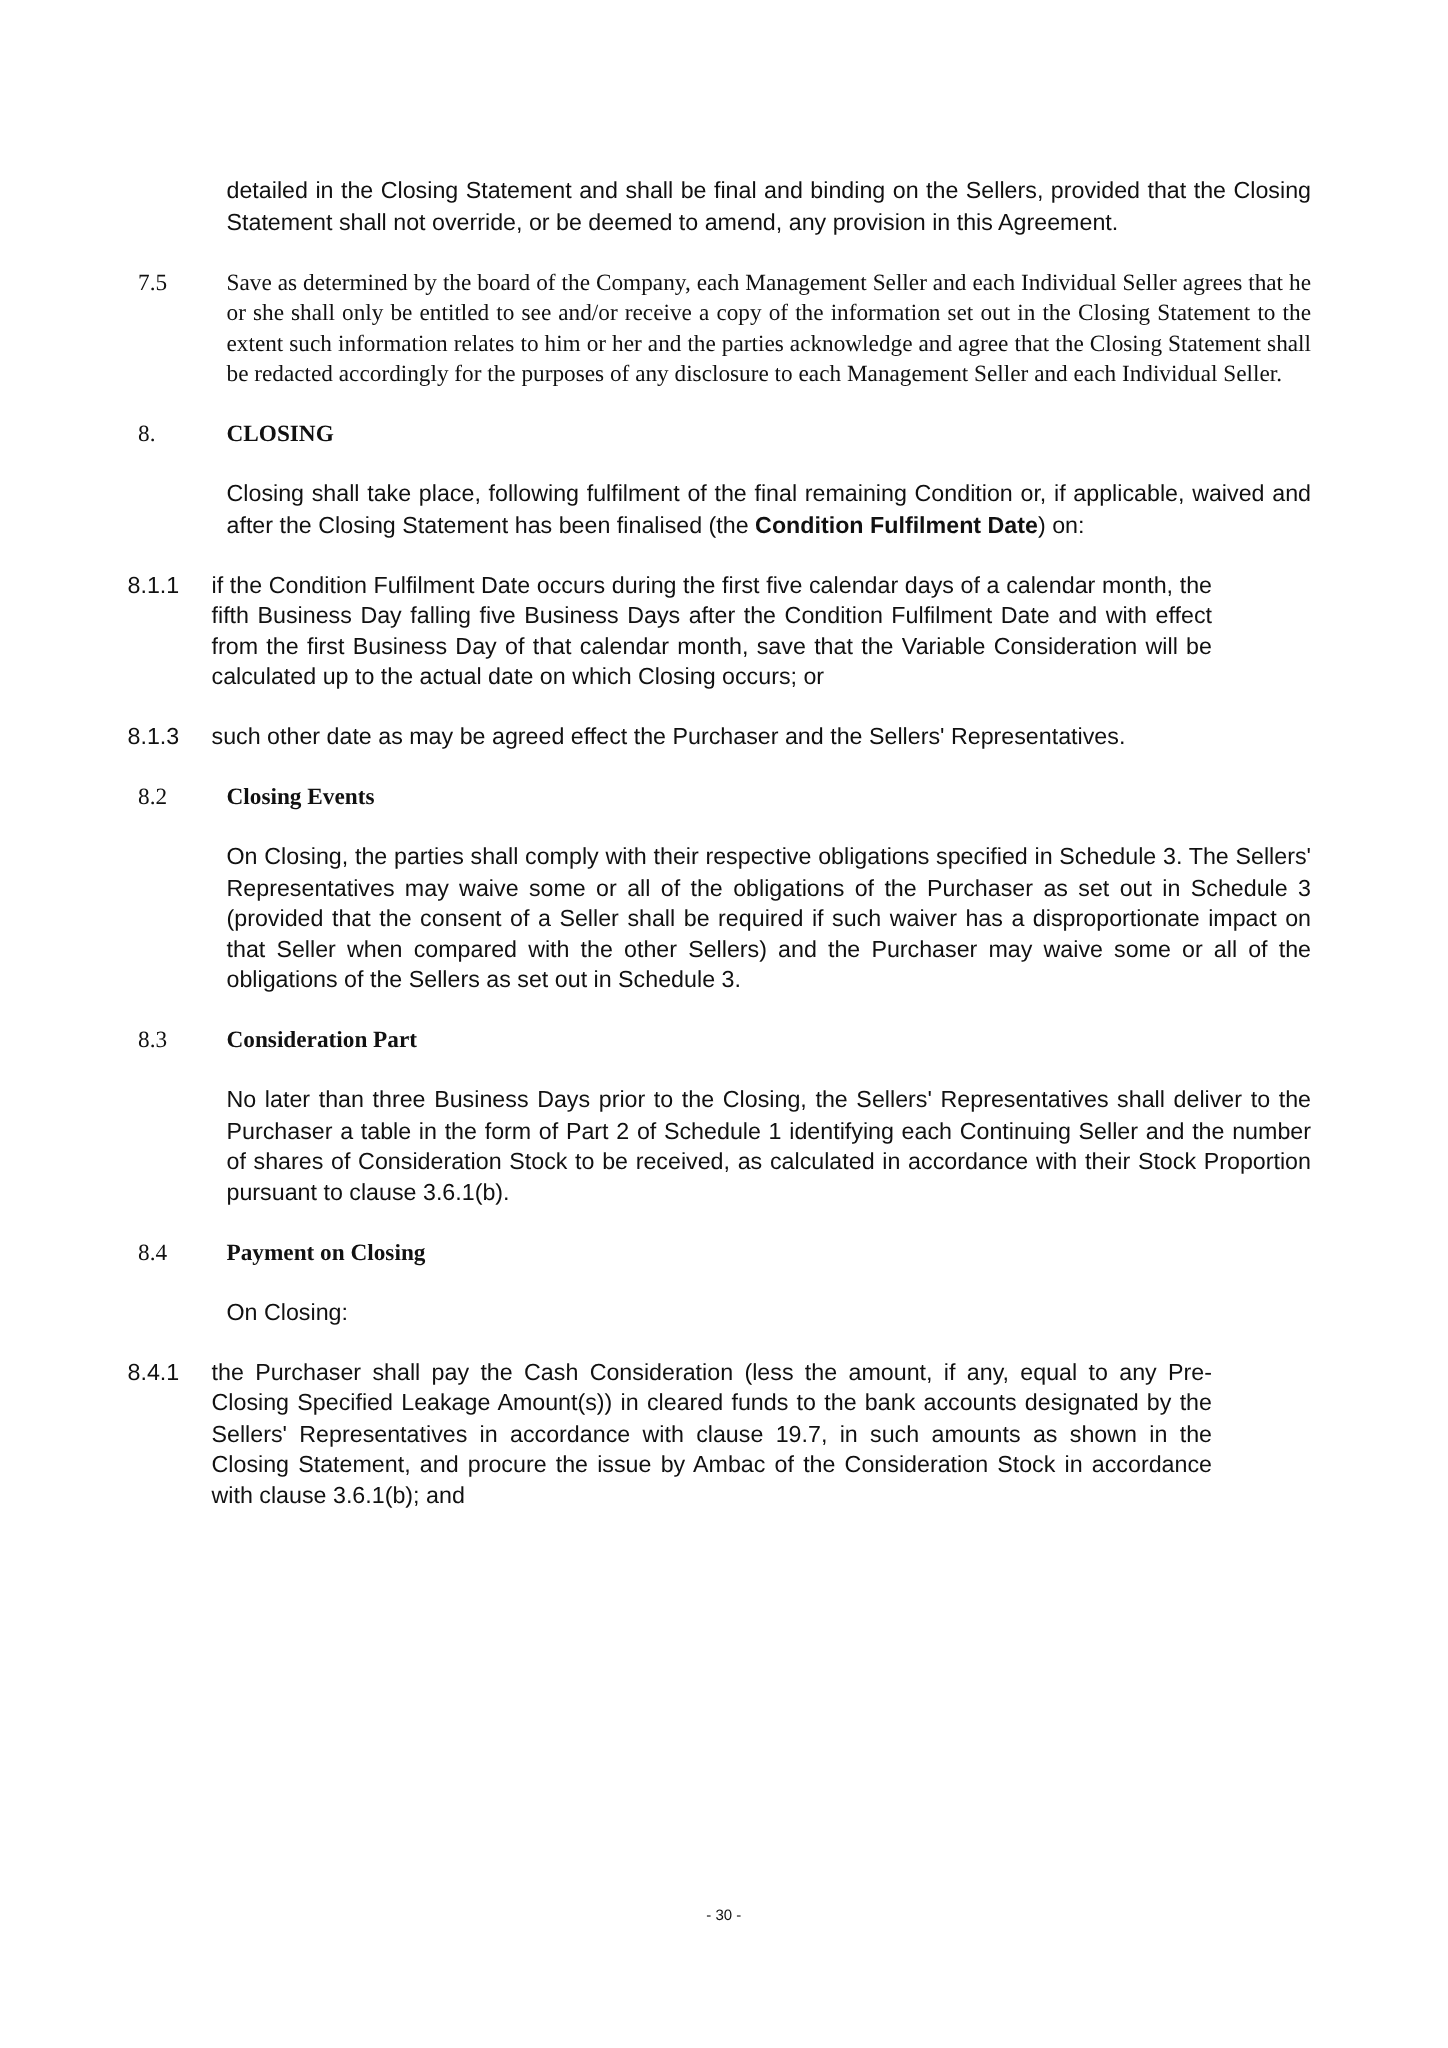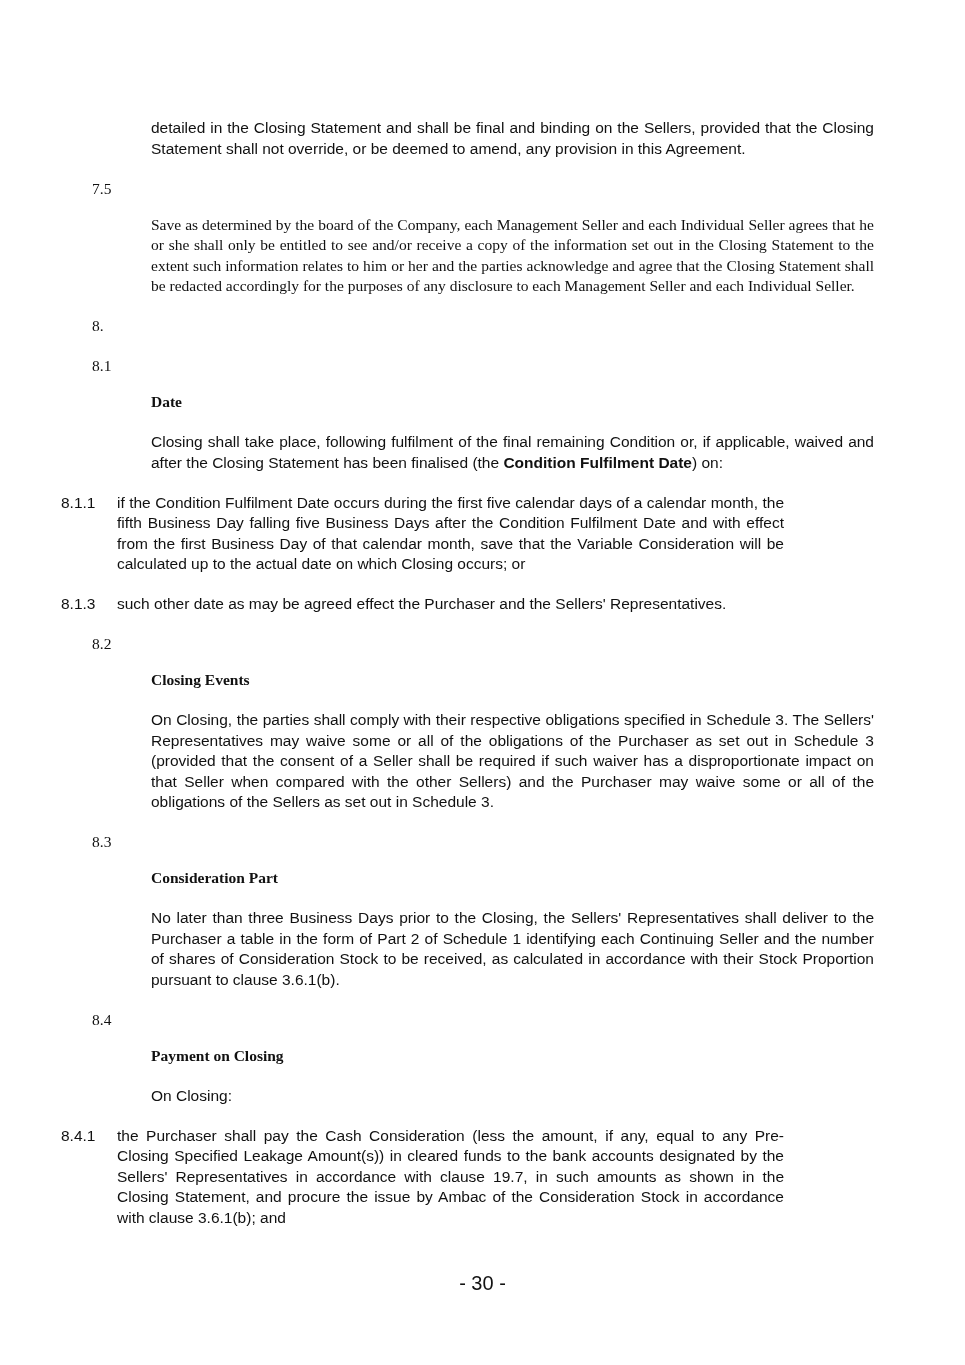--- a/index.html
+++ b/index.html
@@ -21,65 +21,62 @@
     line-height: 20.5px;
   }
   .row {
     display: flex;
     align-items: flex-start;
     margin-bottom: 19.5px;
   }
   
   .row.lvl1 { padding-left: 92px; font-family: Liberation Serif, serif; }
   .row.lvl1 .num { width: 59px; flex: 0 0 59px; }
-  .row.lvl1 .txt { width: 723px; flex: 0 0 723px; margin-top: 36px; }
+  .row.lvl1 .txt { width: 723px; flex: 0 0 723px; }
   
   .row.body1 { padding-left: 151px; }
   .row.body1 .txt { width: 723px; flex: 0 0 723px; }
   
-  .row.lvl2 { padding-left: 61px; }
+  .row.lvl2 { padding-left: 85px; }
   .row.lvl2 .num { width: 56px; flex: 0 0 56px; }
   .row.lvl2 .txt { width: 667px; flex: 0 0 667px; }
   .txt.just {
     text-align: justify;
     text-justify: inter-word;
   }
   .bold { font-weight: bold; }
   .footer {
     position: absolute;
     top: 1272px;
     left: 0;
     width: 965px;
     text-align: center;
-    font-size: 20px;
+    font-size: 10px;
     color: #111111;
   }
 </style>
 </head>
 <body>
 
 <div class="doc">
 
   <div class="row body1">
     <div class="txt just">detailed in the Closing Statement and shall be final and binding on the Sellers, provided that the Closing Statement shall not override, or be deemed to amend, any provision in this Agreement.</div>
   </div>
 
   <div class="row lvl1">
     <div class="num">7.5</div>
     <div class="txt just">Save as determined by the board of the Company, each Management Seller and each Individual Seller agrees that he or she shall only be entitled to see and/or receive a copy of the information set out in the Closing Statement to the extent such information relates to him or her and the parties acknowledge and agree that the Closing Statement shall be redacted accordingly for the purposes of any disclosure to each Management Seller and each Individual Seller.</div>
   </div>
 
   <div class="row lvl1">
     <div class="num">8.</div>
+    <div class="txt bold">CLOSING</div>
   </div>
 
-  <div class="row lvl1">
-    <div class="num">8.1</div>
-    <div class="txt bold">Date</div>
-  </div>
 
   <div class="row body1">
     <div class="txt just"><span>Closing shall take place, following fulfilment of the final remaining Condition or, if applicable, waived and after the Closing Statement has been finalised (the </span><span class="bold">Condition Fulfilment Date</span><span>) on:</span></div>
   </div>
 
   <div class="row lvl2">
     <div class="num">8.1.1</div>
     <div class="txt just">if the Condition Fulfilment Date occurs during the first five calendar days of a calendar month, the fifth Business Day falling five Business Days after the Condition Fulfilment Date and with effect from the first Business Day of that calendar month, save that the Variable Consideration will be calculated up to the actual date on which Closing occurs; or</div>
   </div>
 

